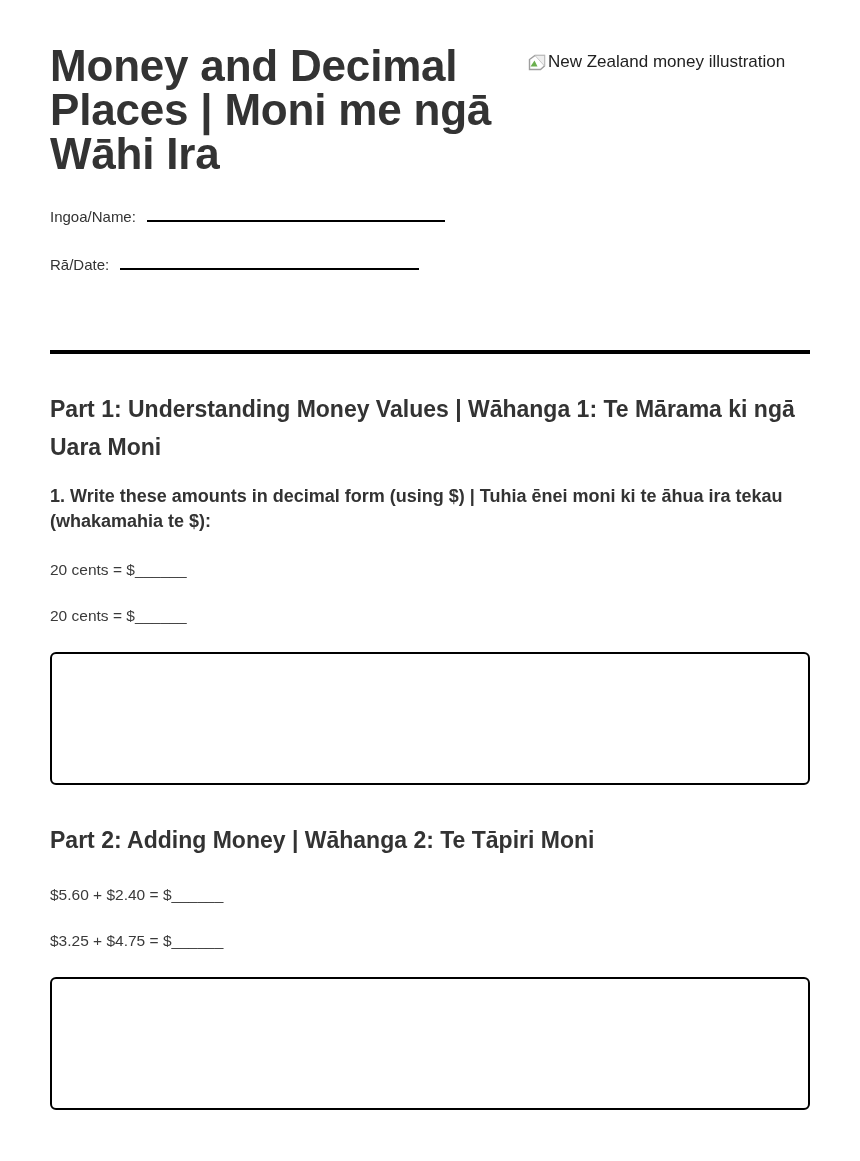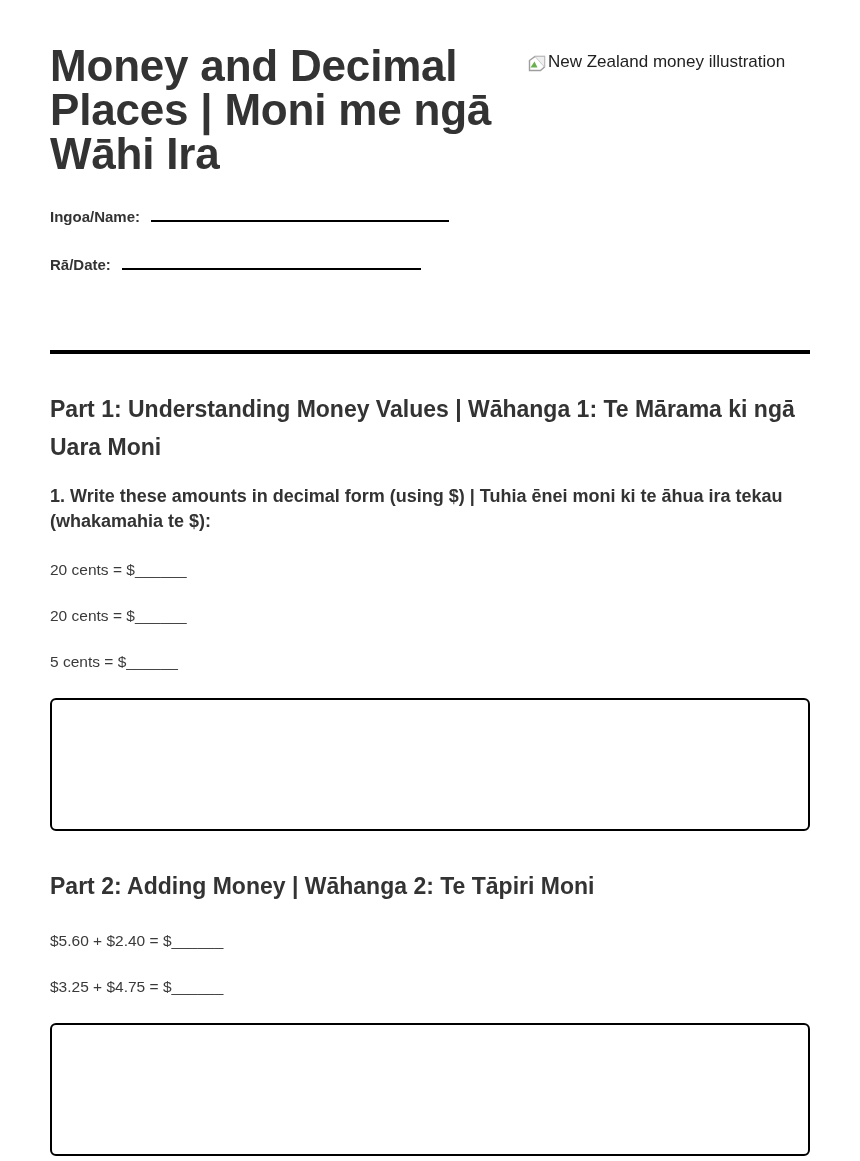--- a/index.html
+++ b/index.html
@@ -11,29 +11,29 @@
   }
   .page { padding: 44px 50px 10px 50px; }
 
   
   .header { display: flex; align-items: flex-start; }
   .title {
     width: 478px; margin: 0;
     font-size: 44px; line-height: 44px; font-weight: 700;
     color: #333333; letter-spacing: -0.2px;
   }
-  .image-slot { flex: 1; display: flex; align-items: flex-end; padding-top: 7px; }
+  .image-slot { flex: 1; display: flex; align-items: center; padding-top: 7px; }
   .broken-icon { flex: 0 0 auto; margin-right: 1px; margin-top: 2px; }
   .broken-icon svg { display: block; }
   .alt-text { font-size: 17px; line-height: 21px; color: #222222; font-weight: 400; }
 
   
   .fields { margin-top: 31px; }
   .field-row { margin-bottom: 29px; font-size: 15px; line-height: 19px; }
-  .field-label { font-weight: 700; color: #333333; }
+  .field-label { font-weight: 400; color: #333333; }
   .write-line {
     display: inline-block; height: 13px; margin-left: 11px;
     border-bottom: 2px solid #000000;
   }
   .name-line { width: 298px; }
   .date-line { width: 299px; }
 
   .divider { border: none; border-top: 4px solid #000000; margin: 76px 0 0 0; }
 
   .section-heading {
@@ -81,21 +81,20 @@
       <span class="field-label">Rā/Date:</span><span class="write-line date-line"></span>
     </div>
   </div>
 
   <hr class="divider">
 
   <h2 class="section-heading">Part 1: Understanding Money Values | Wāhanga 1: Te Mārama ki ngā Uara Moni</h2>
   <p class="question">1. Write these amounts in decimal form (using $) | Tuhia ēnei moni ki te āhua ira tekau (whakamahia te $):</p>
   <p class="answer-line">20 cents = $______</p>
   <p class="answer-line">20 cents = $______</p>
-  <p class="answer-line">5 cents = $______</p>
   <div class="work-box"></div>
 
   <h2 class="section-heading">Part 2: Adding Money | Wāhanga 2: Te Tāpiri Moni</h2>
   <p class="answer-line">$5.60 + $2.40 = $______</p>
   <p class="answer-line">$3.25 + $4.75 = $______</p>
   <div class="work-box"></div>
 
 </div>
 
 </body></html>

